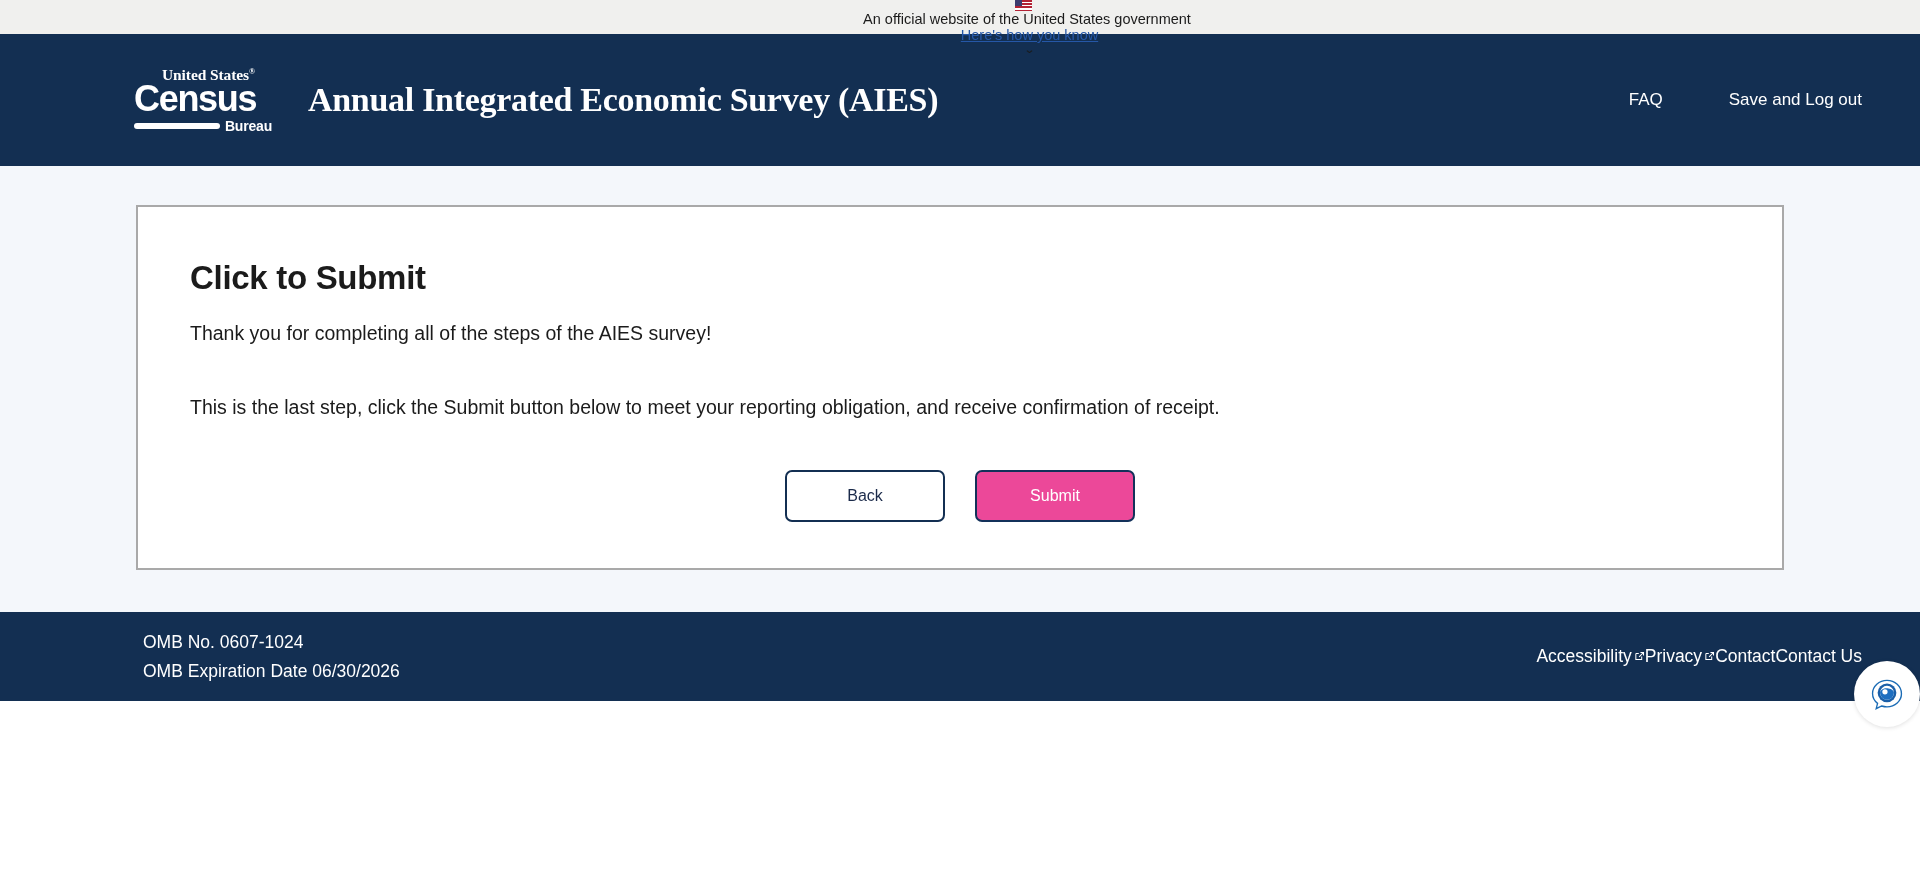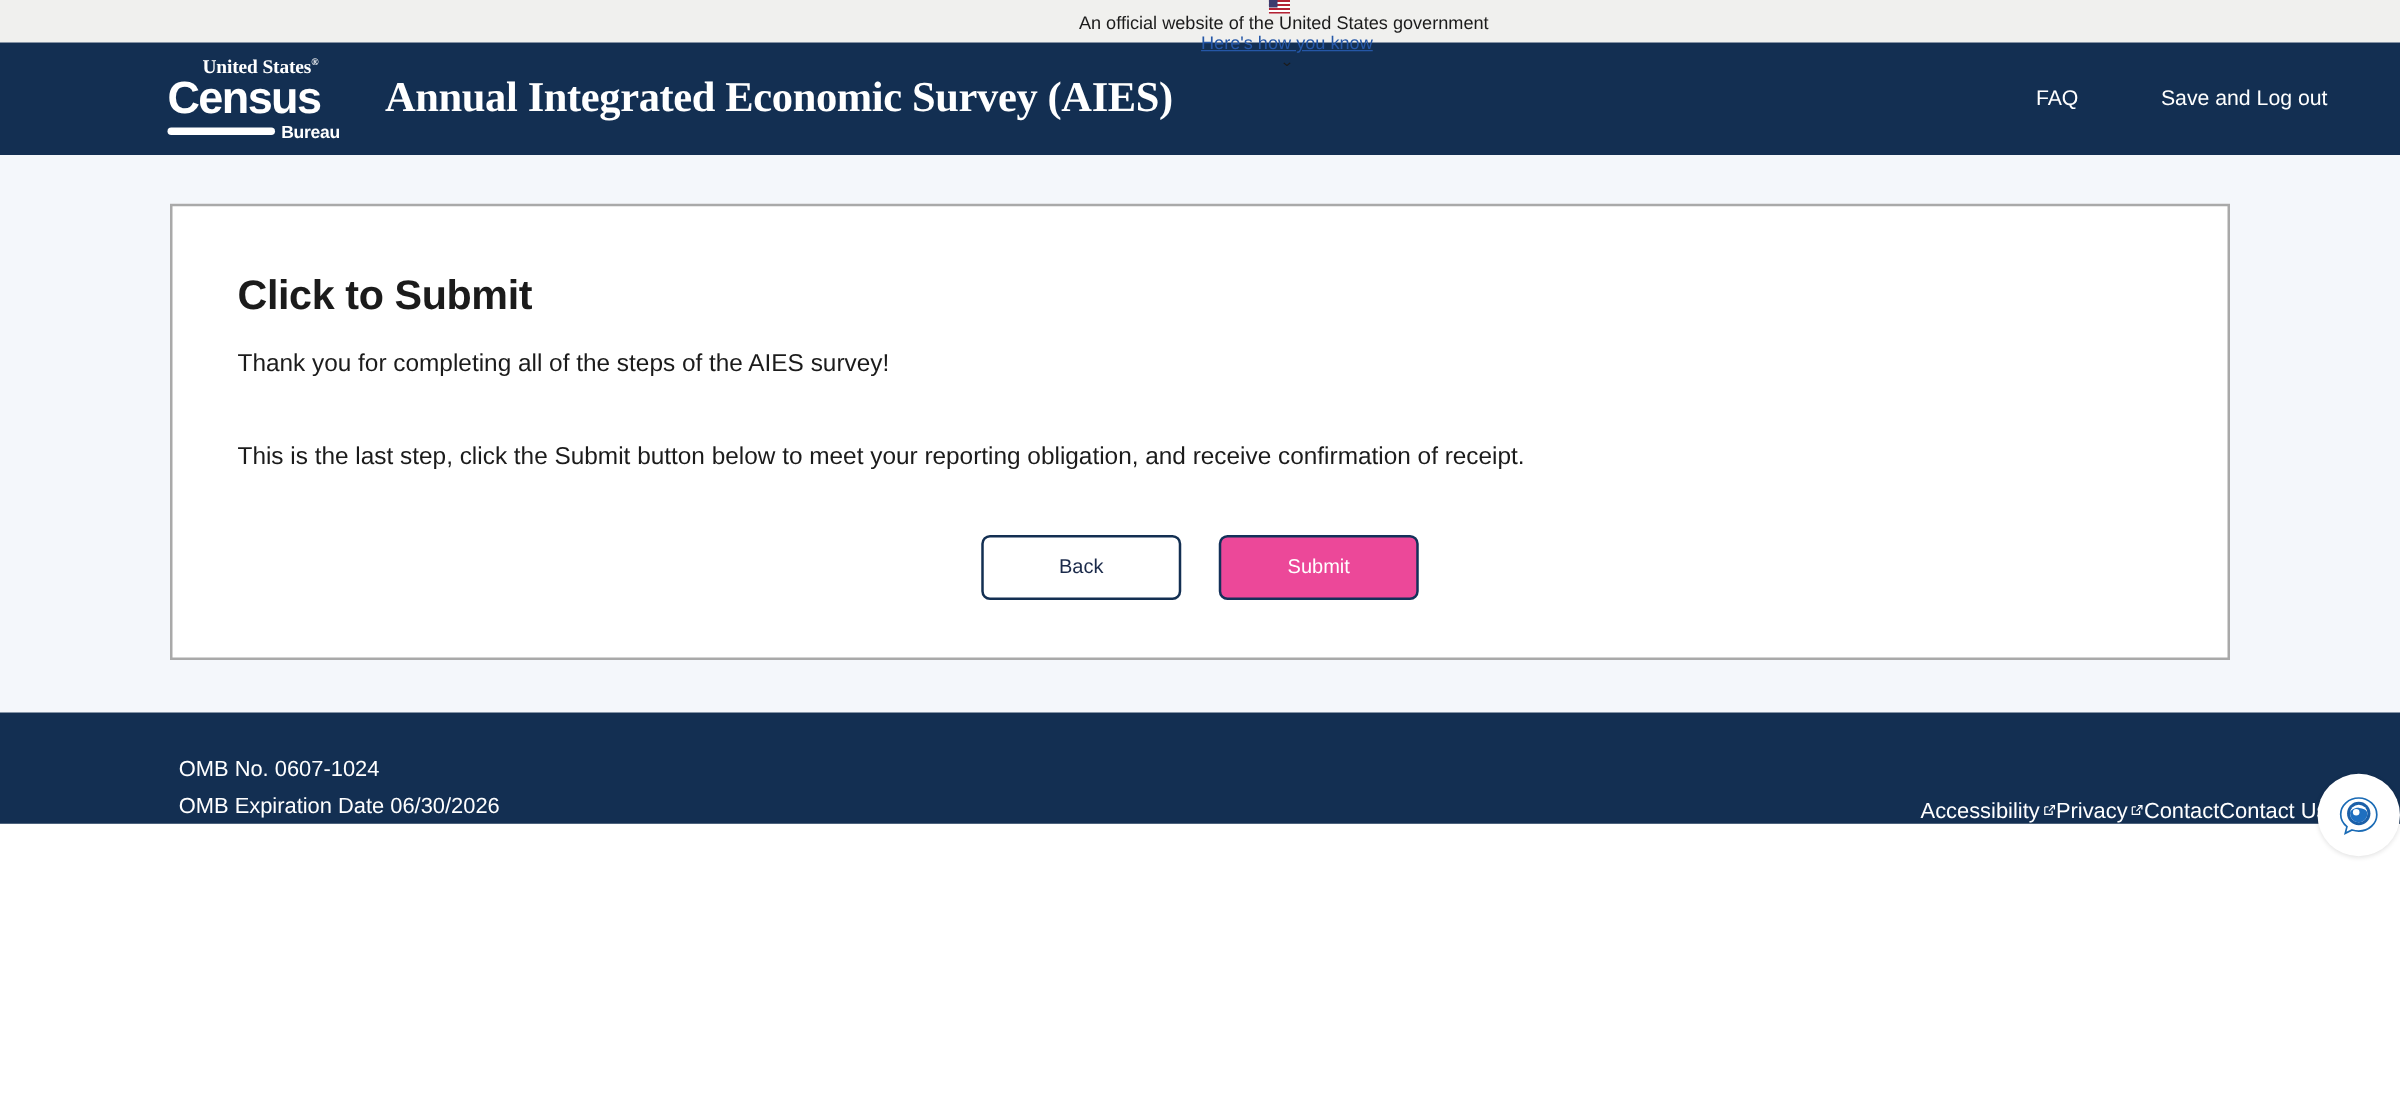--- a/index.html
+++ b/index.html
@@ -61,21 +61,21 @@
     margin-left: 6px;
     font-size: 11px;
     color: #1b1b1b;
     transform: scaleX(1.25);
     display: inline-block;
     cursor: pointer;
   }
 
   
   .site-header {
-    height: 90px;
+    height: 132px;
     background: #132f52;
     display: flex;
     align-items: center;
     padding: 0 58px 0 134px;
   }
   .logo-wrap {
     display: flex;
     flex-direction: column;
     align-items: flex-start;
     justify-content: center;
@@ -197,21 +197,21 @@
     background: #ec4899;
     border: 2px solid #13315a;
     color: #ffffff;
   }
 
   
   .site-footer {
     background: #132f52;
     height: 89px;
     display: flex;
-    align-items: flex-end;
+    align-items: center;
     padding: 0 58px 0 143px;
     position: relative;
   }
   .omb-block {
     color: #ffffff;
     font-size: 17.5px;
     line-height: 1.65;
   }
   .footer-spacer { flex: 1 1 auto; }
   .footer-links {

